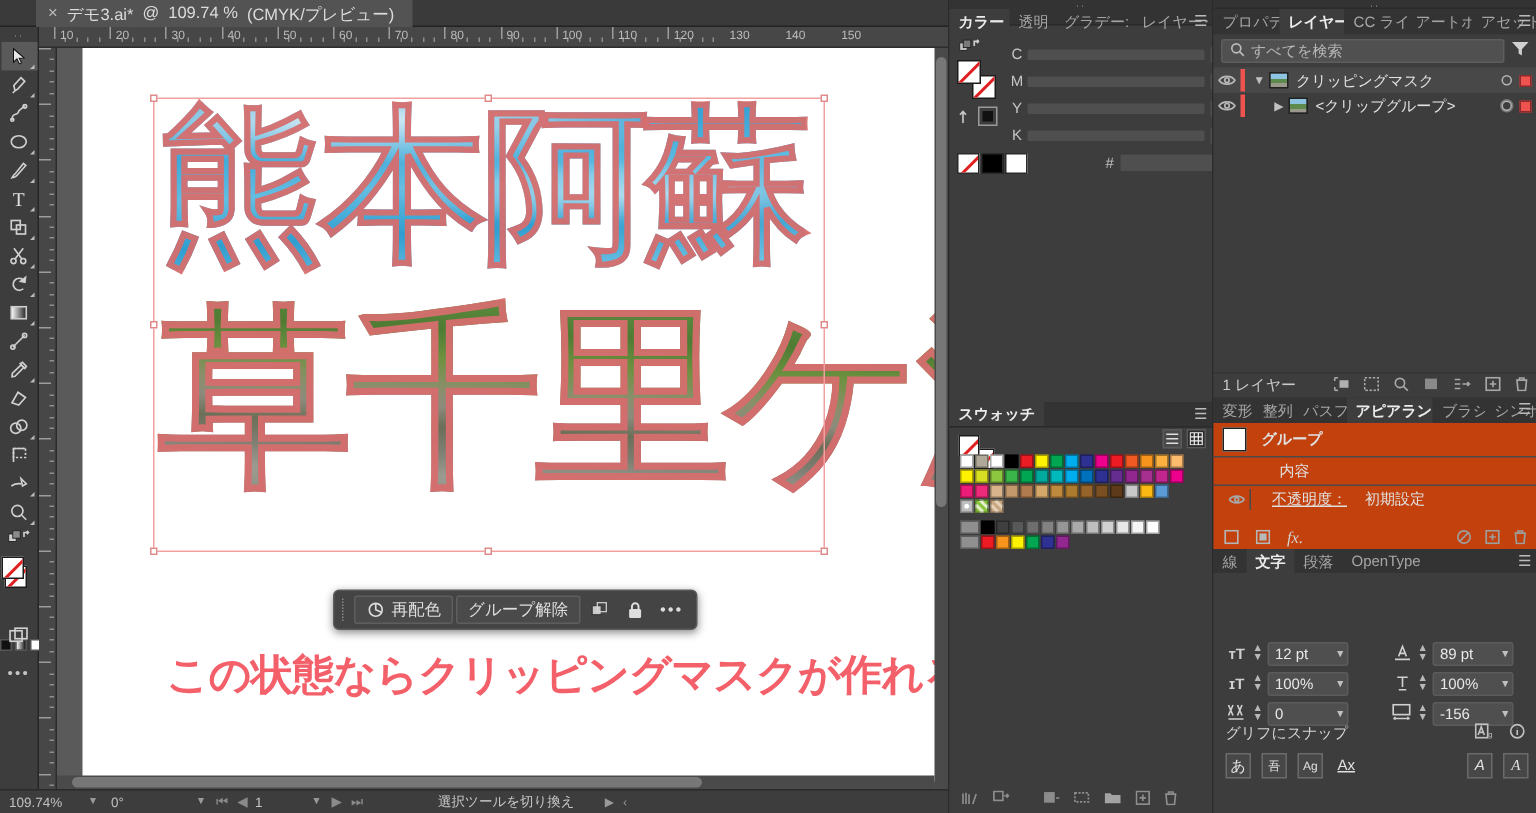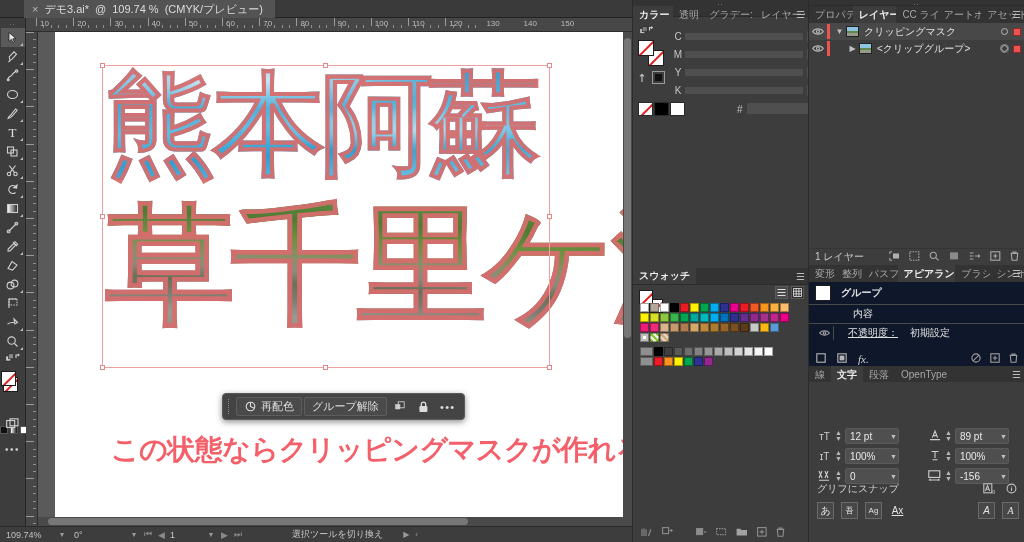--- a/index.html
+++ b/index.html
@@ -185,34 +185,34 @@
   .layerRow .rt{position:absolute;right:4px;display:flex;align-items:center;gap:5px;}
   .circ{width:7px;height:7px;border:1px solid #b6b6b6;border-radius:50%;}
   .sq{width:8px;height:8px;background:#ef5350;border:1px solid #8a2a2a;}
   #layersFooter{
     position:absolute;left:0;top:248px;width:216px;height:17px;background:#3d3d3d;
     display:flex;align-items:center;font-size:10px;color:#c9c9c9;padding-left:6px;
     border-top:1px solid #353535;
   }
   #layersFooter .icons{margin-left:auto;display:flex;gap:9px;padding-right:6px;color:#a8a8a8;}
   
-  #appBody{position:absolute;left:0;top:282px;width:216px;height:84px;background:#0f172a;}
+  #appBody{position:absolute;left:0;top:282px;width:216px;height:84px;background:#c2410c;}
   .appRow{height:19px;display:flex;align-items:center;font-size:10px;color:#e0e0e0;padding-left:6px;}
   .appSwatch{width:16px;height:16px;background:#fff;border:1px solid #1f1f1f;margin-right:10px;}
   #appFooter{position:absolute;left:0;top:352px;width:216px;height:14px;display:flex;align-items:center;gap:11px;padding-left:7px;color:#b6b6b6;}
   #appFooter .right{margin-left:auto;display:flex;gap:9px;padding-right:7px;color:#9e9e9e;}
   
   #charBody{position:absolute;left:0;top:382px;width:216px;height:160px;background:#3d3d3d;}
   .fieldBox{
     height:17px;background:#4f4f4f;border:1px solid #5b5b5b;border-radius:2px;
     display:flex;align-items:center;padding:0 4px;color:#e4e4e4;font-size:10px;
   }
   .fieldBox .caret{margin-left:auto;font-size:7px;color:#c0c0c0;}
   .numRow{display:flex;align-items:center;gap:3px;}
-  .numIcon{width:15px;text-align:center;color:#cfcfcf;font-size:10px;}
+  .numIcon{width:15px;text-align:center;color:#cfcfcf;font-size:10px;font-weight:bold;}
   .stepper{color:#b8b8b8;font-size:7px;line-height:6px;display:flex;flex-direction:column;}
   .numField{
     width:54px;height:16px;background:#4f4f4f;border:1px solid #5b5b5b;border-radius:2px;
     display:flex;align-items:center;padding:0 4px;color:#e8e8e8;font-size:10px;
   }
   #snapRow{position:absolute;left:8px;top:100px;width:200px;display:flex;align-items:center;font-size:10px;color:#d4d4d4;justify-content:space-between;}
   #glyphRow{position:absolute;left:8px;top:120px;width:202px;display:flex;align-items:center;gap:7px;}
   .gbtn{width:17px;height:17px;border:1px solid #6a6a6a;background:#474747;display:flex;align-items:center;justify-content:center;font-size:10px;color:#e2e2e2;}
   svg{fill:none;stroke:currentColor;stroke-width:1.1;}
 </style>
@@ -844,20 +844,36 @@
   <div style="position:absolute;left:0;top:6px;width:216px;height:17px;display:flex;align-items:flex-end;background:#333;">
     <span class="ptab">プロパテ</span>
     <span class="ptab active">レイヤー</span>
     <span class="ptab">CC ライ</span>
     <span class="ptab">アートボ</span>
     <span class="ptab">アセット</span>
     <span class="pmenu">☰</span>
   </div>
 
   <div style="position:absolute;left:0;top:23px;width:216px;height:225px;background:#3d3d3d;">
+    <div id="searchRow">
+      <div id="searchBox">
+        <span>
+          <svg width="10" height="10" viewBox="0 0 10 10" style="color:#bbb;">
+              <circle cx="4.2" cy="4.2" r="3"></circle>
+              <path d="M6.4 6.4 L9.2 9.2"></path>
+            </svg>
+        </span>
+        <span>すべてを検索</span>
+      </div>
+      <span>
+        <svg width="13" height="13" viewBox="0 0 13 13" style="color:#d0d0d0;">
+            <path d="M1 2 H12 L7.6 6.8 V11 L5.4 9.6 V6.8 Z" fill="#d0d0d0" stroke="none"></path>
+          </svg>
+      </span>
+    </div>
 
     <div class="layerRow" style="background:#484848;">
       <span class="eye">
         <svg width="12" height="9" viewBox="0 0 12 9">
             <path d="M0.7 4.5 C3 1 9 1 11.3 4.5 C9 8 3 8 0.7 4.5 Z"></path>
             <circle cx="6" cy="4.5" r="1.5"></circle>
           </svg>
       </span>
       <span class="colbar"></span>
       <span class="arrow">▼</span>

